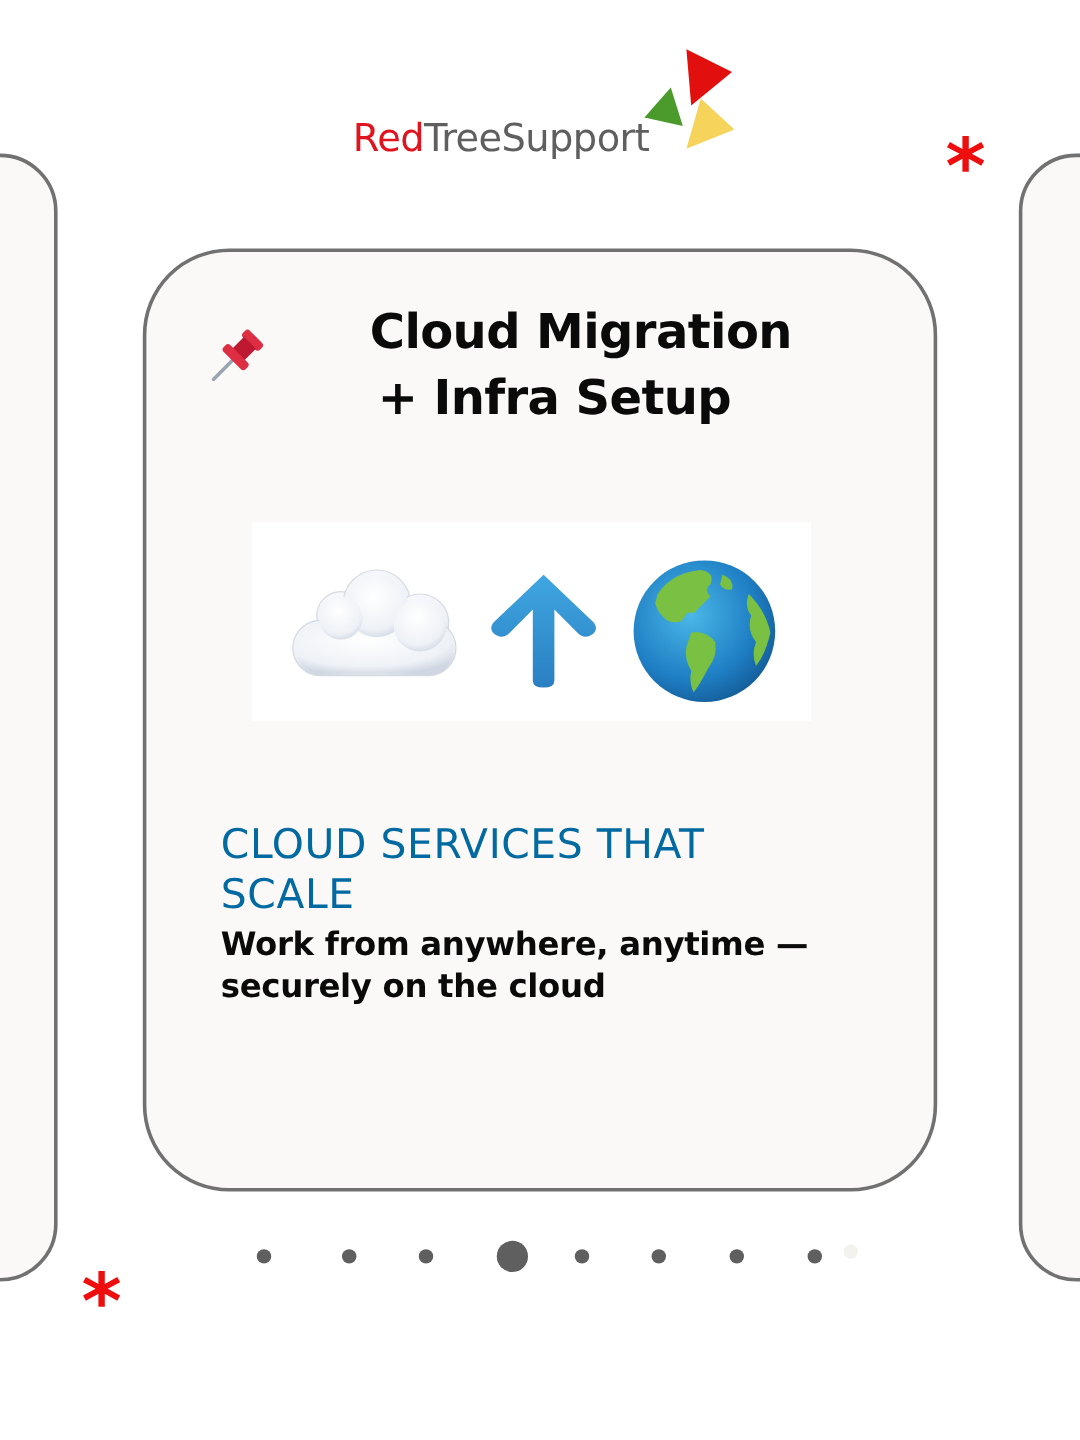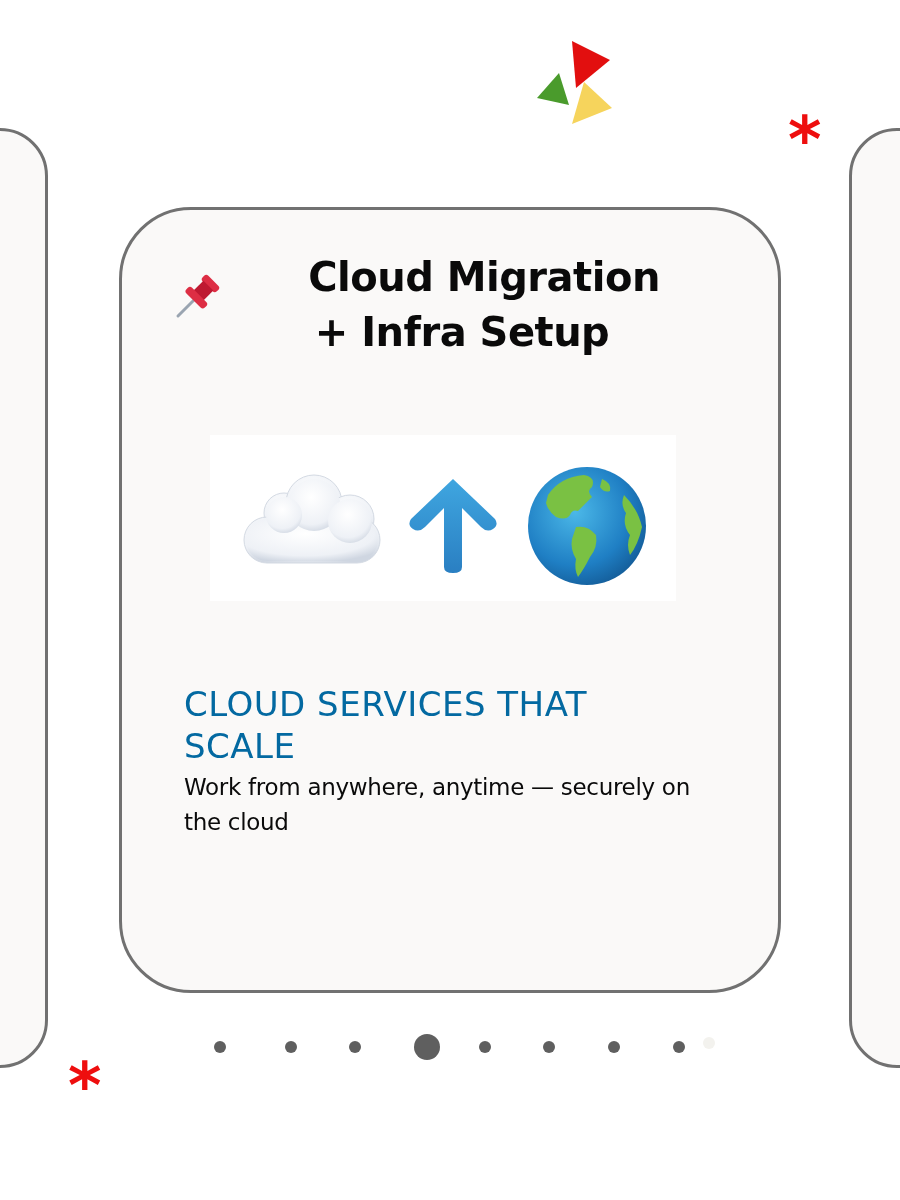--- a/index.html
+++ b/index.html
@@ -50,39 +50,42 @@
     }
     .emoji-strip svg { position: absolute; }
 
     .tagline {
       position: absolute; left: 62px; top: 473px; width: 520px;
       color: #0369a1; font-family: "DejaVu Sans", sans-serif; font-size: 34px;
       line-height: 42px; letter-spacing: 0.5px;
     }
     .subline {
       position: absolute; left: 62px; top: 560px; width: 520px;
-      color: #0a0a0a; font-family: "DejaVu Sans", sans-serif; font-weight: normal; font-size: 23px;
+      color: #0a0a0a; font-family: "DejaVu Sans", sans-serif; font-weight: bold; font-size: 27px;
       line-height: 35px; letter-spacing: -0.3px;
     }
 
     .dots { position: absolute; top: 1032px; left: 0; width: 900px; height: 30px; }
     .dot {
       position: absolute; width: 12px; height: 12px; border-radius: 50%;
       background: #5f5f5f; top: 9px; cursor: pointer;
     }
     .dot.active { width: 26px; height: 26px; top: 2px; }
     .dot.faint { background: #f3f2ee; }
   </style>
 </head>
 <body>
 
 <div class="side-card left"></div>
 <div class="side-card right"></div>
 
 <div class="logo">
+  <div class="logo-text">
+    <span class="logo-red">Red</span><span class="logo-grey">TreeSupport</span>
+  </div>
   <svg class="logo-tri" width="90" height="100" viewBox="0 0 90 100">
     <polygon points="40,3 78,22 44,50" fill="#e20f0f"></polygon>
     <polygon points="27,35 5,60 37,67" fill="#4a9b2c"></polygon>
     <polygon points="52,44 40,86 80,70" fill="#f6d45c"></polygon>
   </svg>
 </div>
 
 <div class="asterisk" style="left:788px; top:108px;">*</div>
 <div class="asterisk" style="left:68px; top:1054px;">*</div>
 

